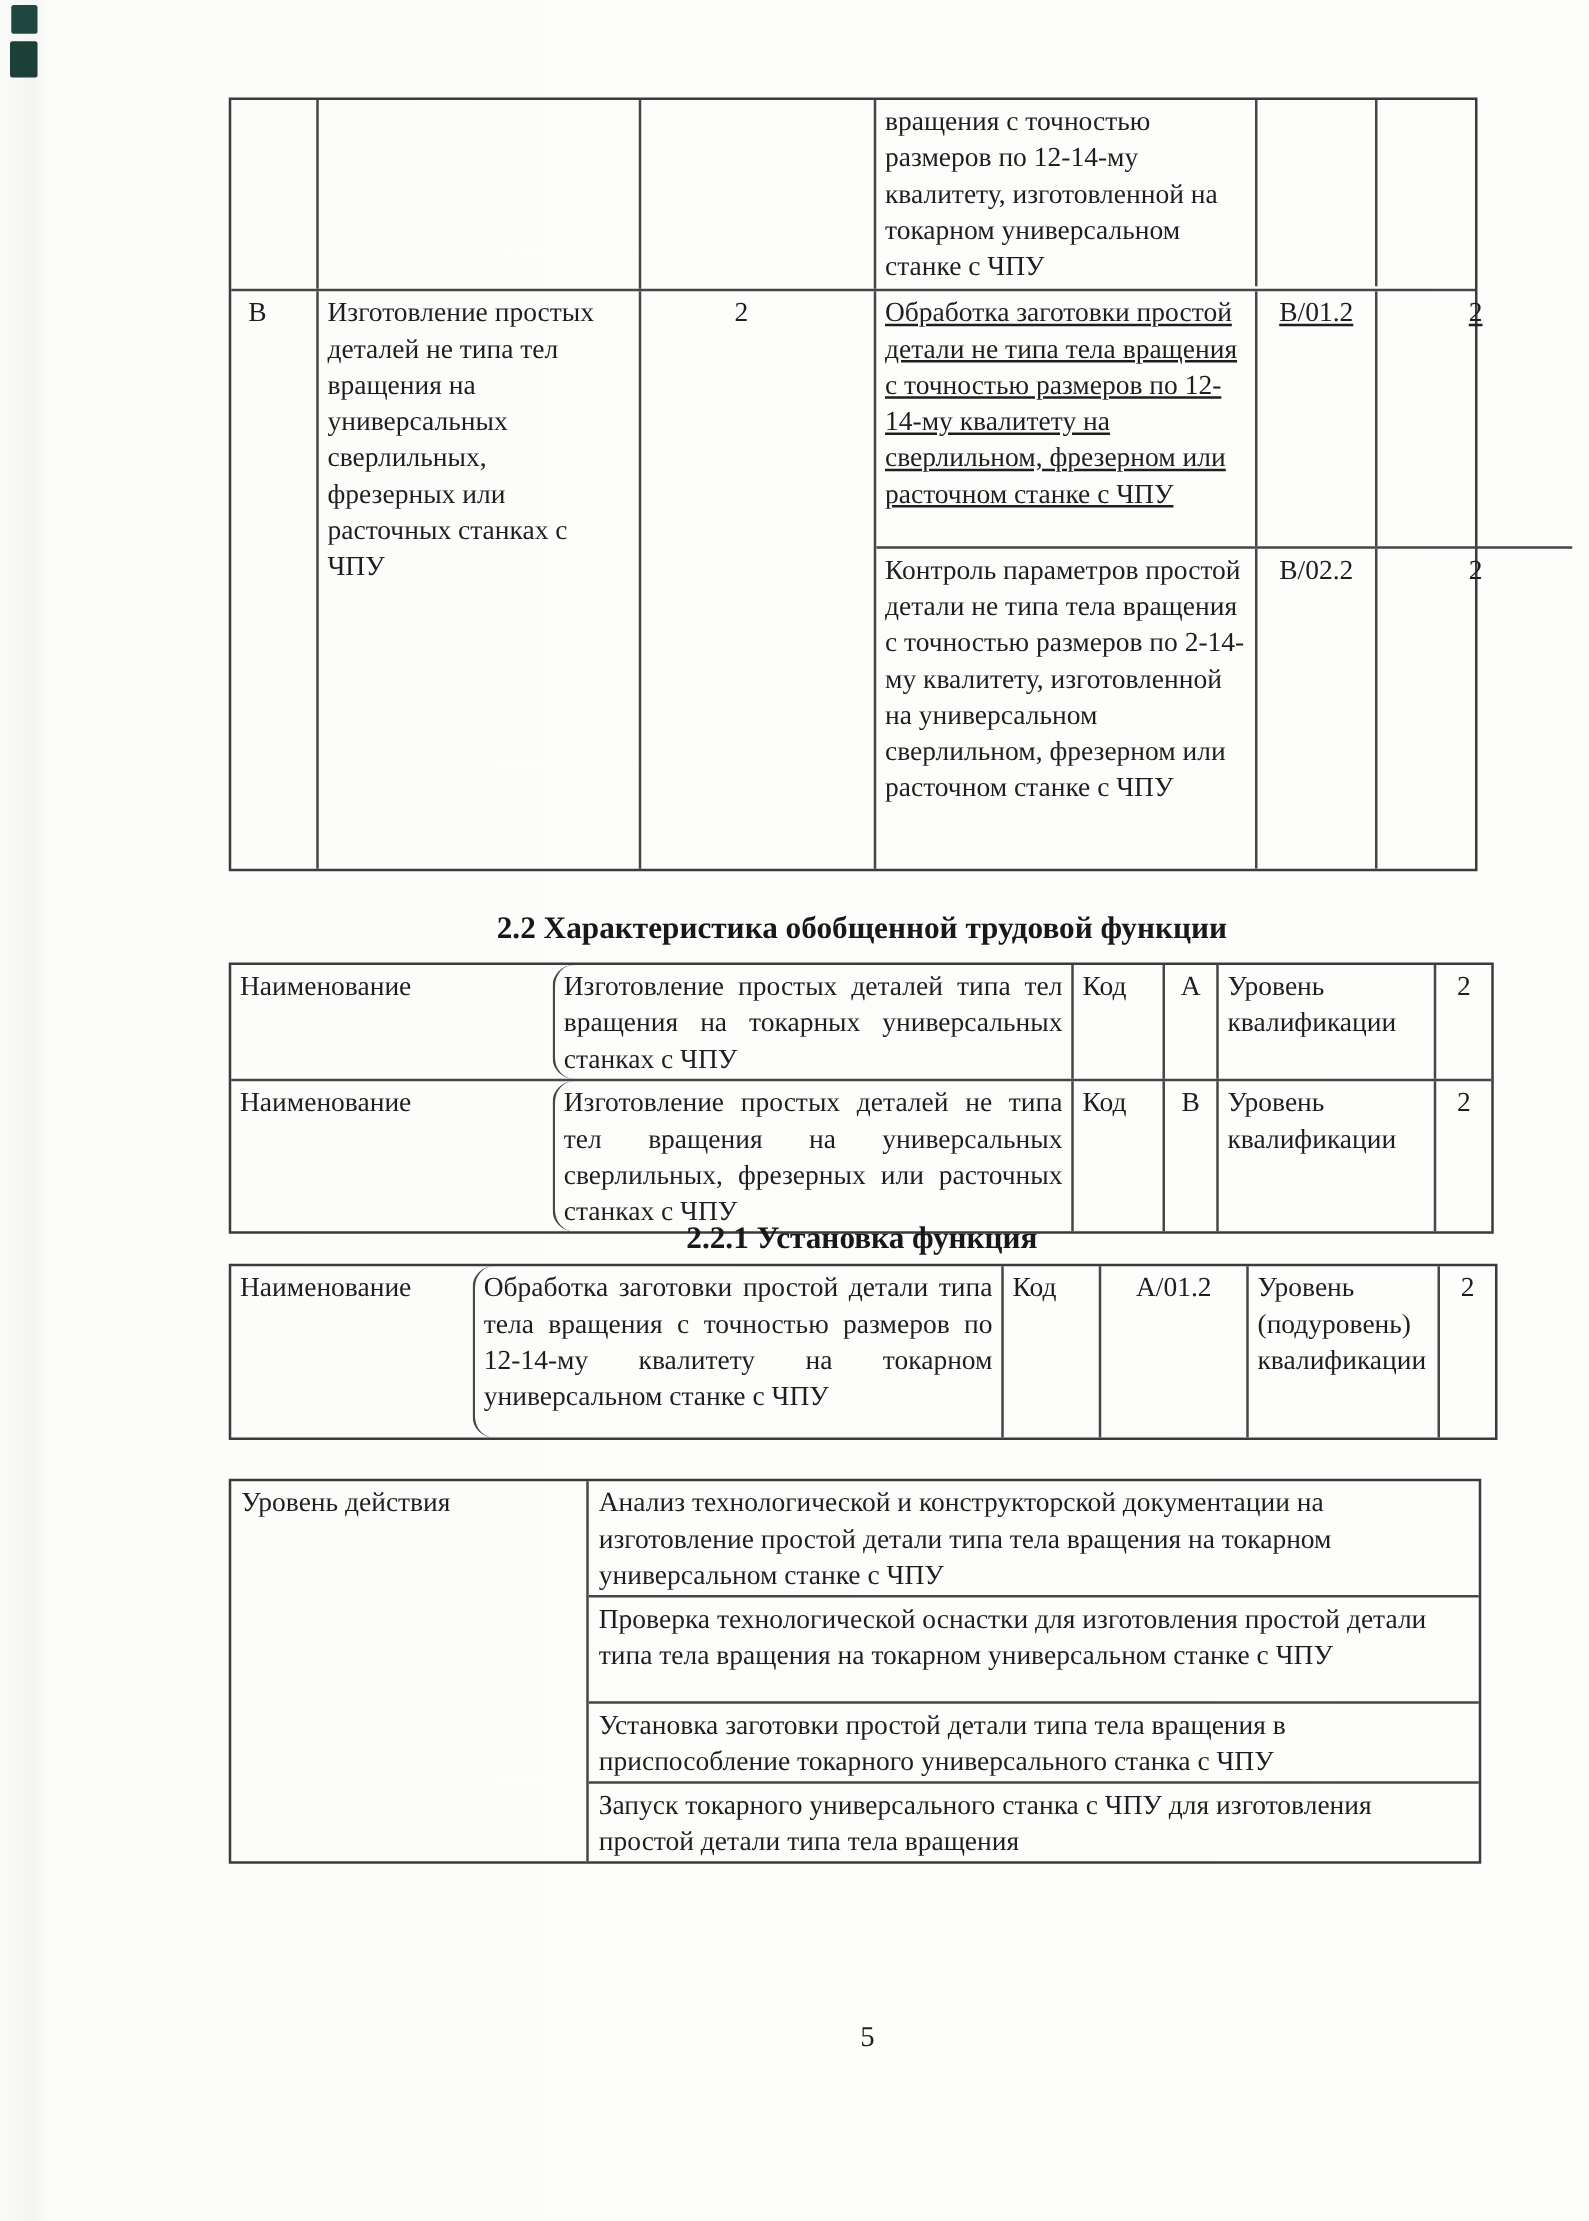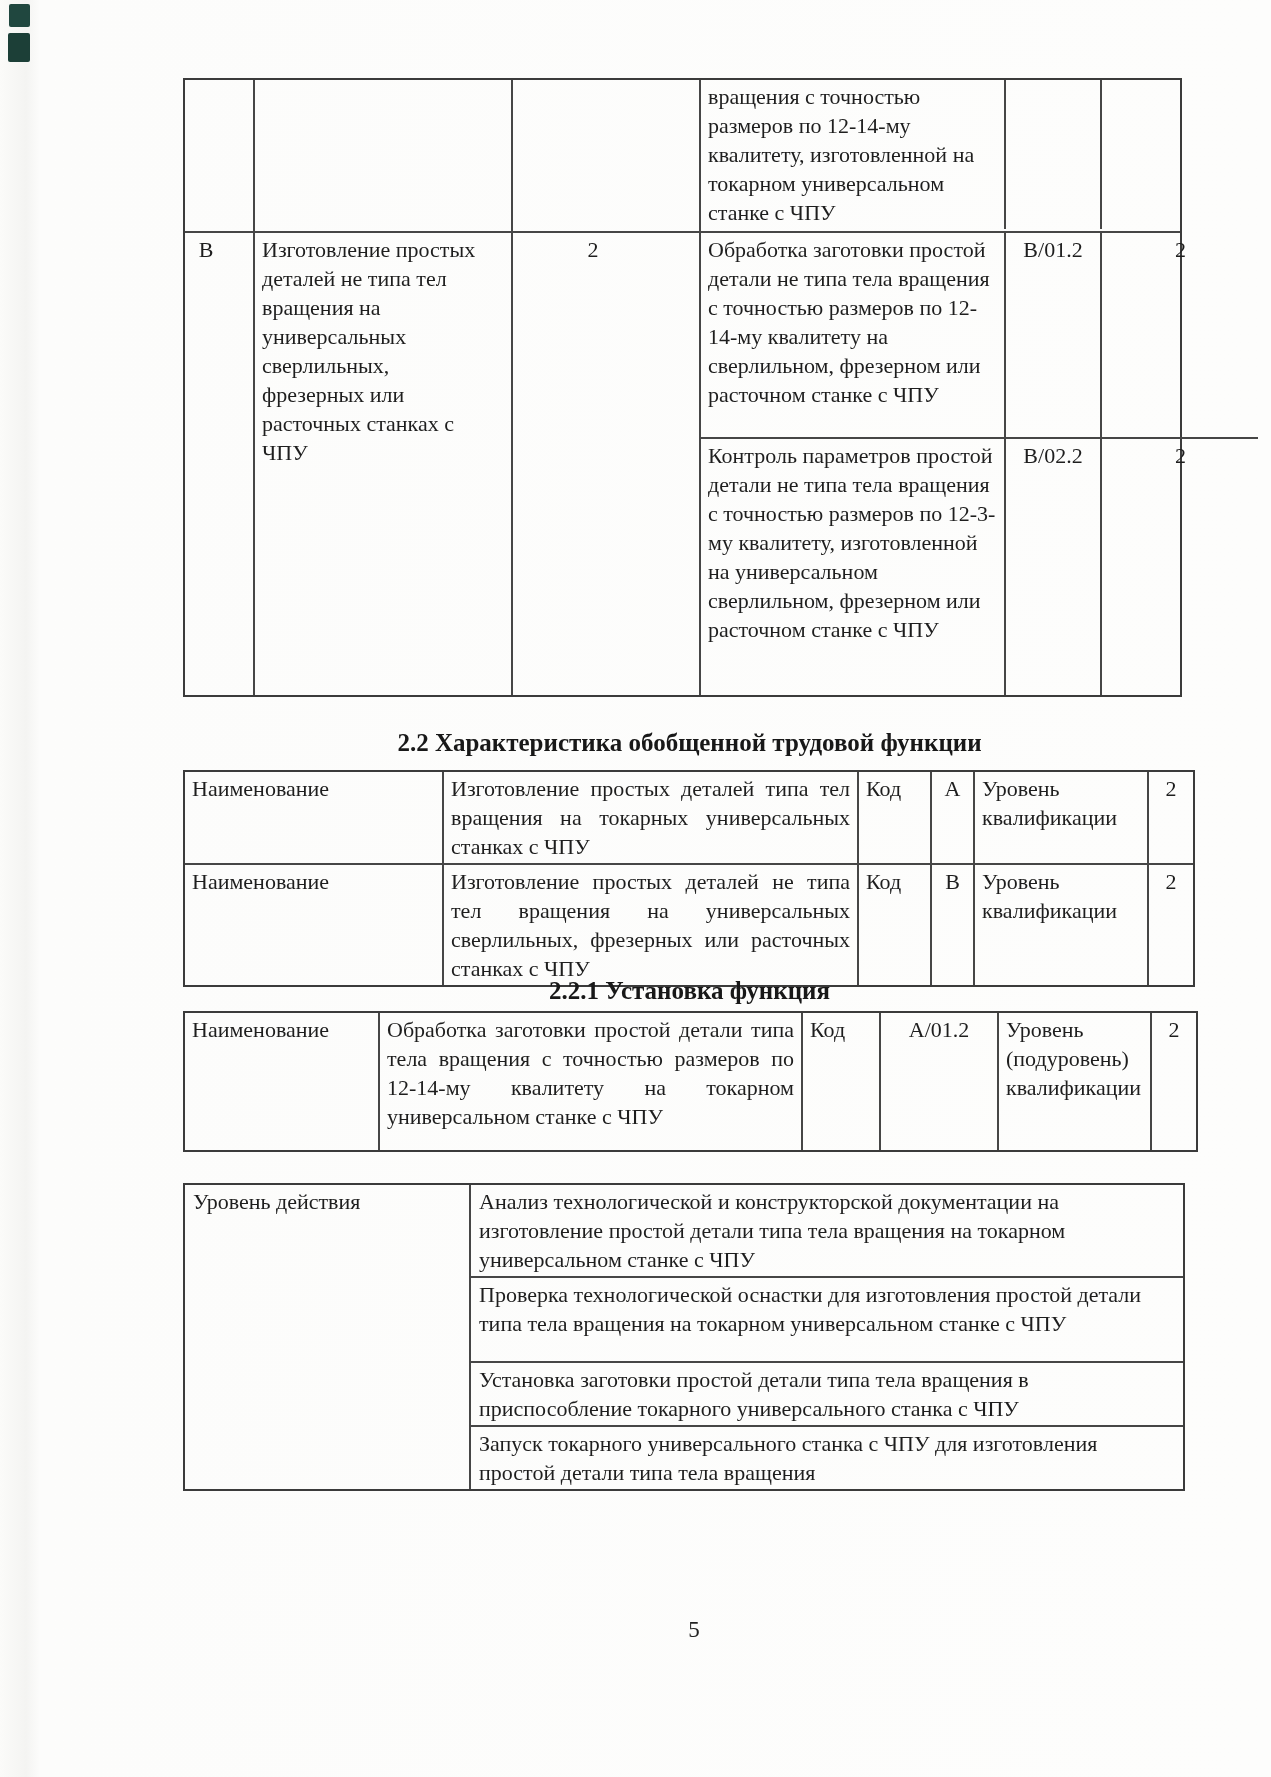--- a/index.html
+++ b/index.html
@@ -26,32 +26,32 @@
   }
   .row{display:grid;box-sizing:border-box;}
   .row + .row{border-top:2px solid #464646;}
   .cell{
     box-sizing:border-box;
     padding:2px 7px 2px 7px;
     overflow:hidden;
   }
   .cell + .cell{border-left:2px solid #464646;}
   .ctr{text-align:center;padding-left:2px;padding-right:2px;}
-  .just{text-align:justify;}
+  .just{text-align:justify;border-radius:17px;}
   .tf-stack{padding:0;display:flex;flex-direction:column;}
   .tf-row{display:grid;grid-template-columns:303px 96px 159px;box-sizing:border-box;flex:0 0 auto;}
   .tf-row + .tf-row{border-top:2px solid #464646;}
   .tf-row > .cell:first-child{border-left:none;}
 
   
   .otf{left:183px;top:78px;width:999px;}
   .otf .row{grid-template-columns:42px 232px 162px 559px;gap:26px;}
   .otf .r1{min-height:151px;}
   .otf .r1 .tf-row{min-height:147px;}
-  .otf .r2 .tf-row.t1{min-height:204px;}
+  .otf .r2 .tf-row.t1{min-height:204px;text-decoration:underline;}
   .otf .r2 .tf-row.t2{min-height:258px;}
 
   .heading{
     position:absolute;left:183px;width:1013px;
     text-align:center;font-weight:bold;font-size:25px;color:#181818;
   }
   .h22{top:729px;}
   .h221{top:977px;}
 
   
@@ -99,21 +99,21 @@
       <div class="cell ctr">В</div>
       <div class="cell">Изготовление простых деталей не типа тел вращения на универсальных сверлильных, фрезерных или расточных станках с ЧПУ</div>
       <div class="cell ctr">2</div>
       <div class="cell tf-stack">
         <div class="tf-row t1">
           <div class="cell">Обработка заготовки простой детали не типа тела вращения с точностью размеров по 12-14-му квалитету на сверлильном, фрезерном или расточном станке с ЧПУ</div>
           <div class="cell ctr">В/01.2</div>
           <div class="cell ctr">2</div>
         </div>
         <div class="tf-row t2">
-          <div class="cell">Контроль параметров простой детали не типа тела вращения с точностью размеров по 12-3-му квалитету, изготовленной на универсальном сверлильном, фрезерном или расточном станке с ЧПУ</div>
+          <div class="cell">Контроль параметров простой детали не типа тела вращения с точностью размеров по 2-14-му квалитету, изготовленной на универсальном сверлильном, фрезерном или расточном станке с ЧПУ</div>
           <div class="cell ctr">В/02.2</div>
           <div class="cell ctr">2</div>
         </div>
       </div>
     </div>
   </div>
 
   <div class="heading h22">2.2 Характеристика обобщенной трудовой функции</div>
 
   <div class="tbl t22">

